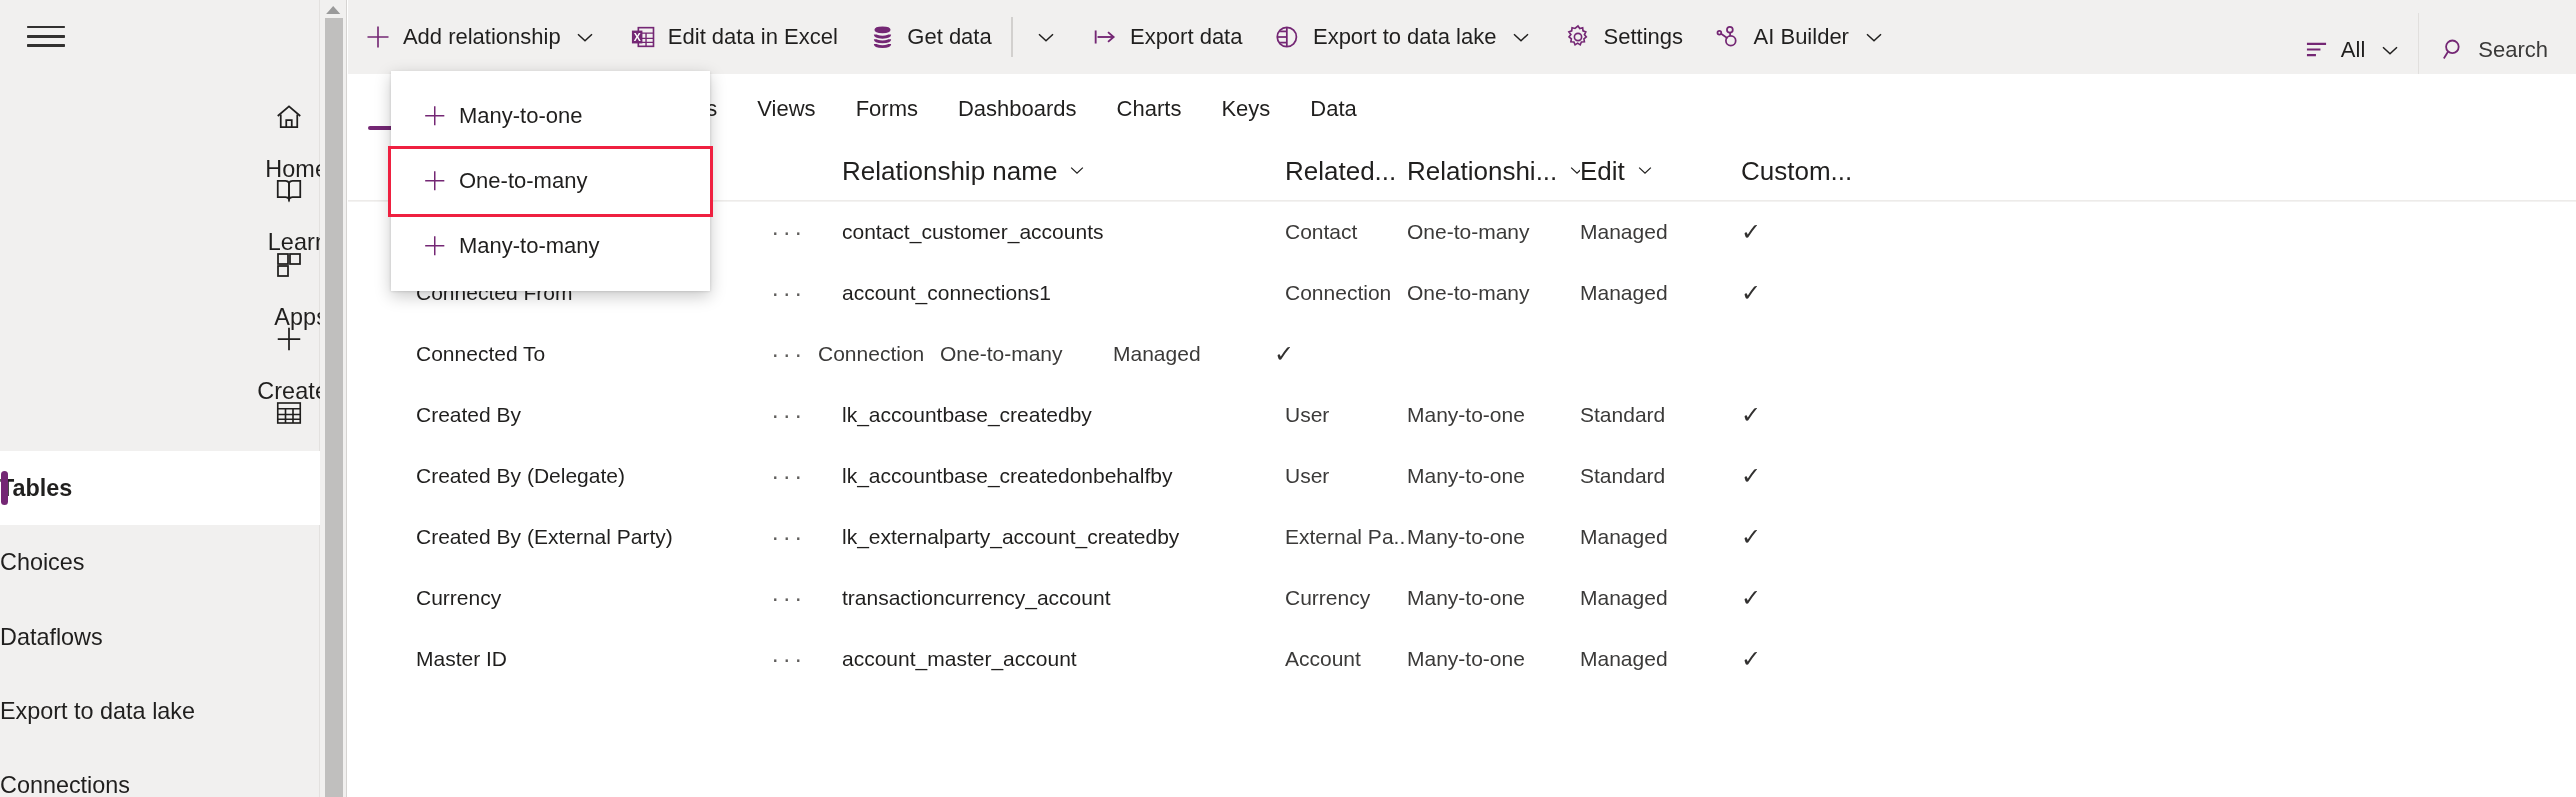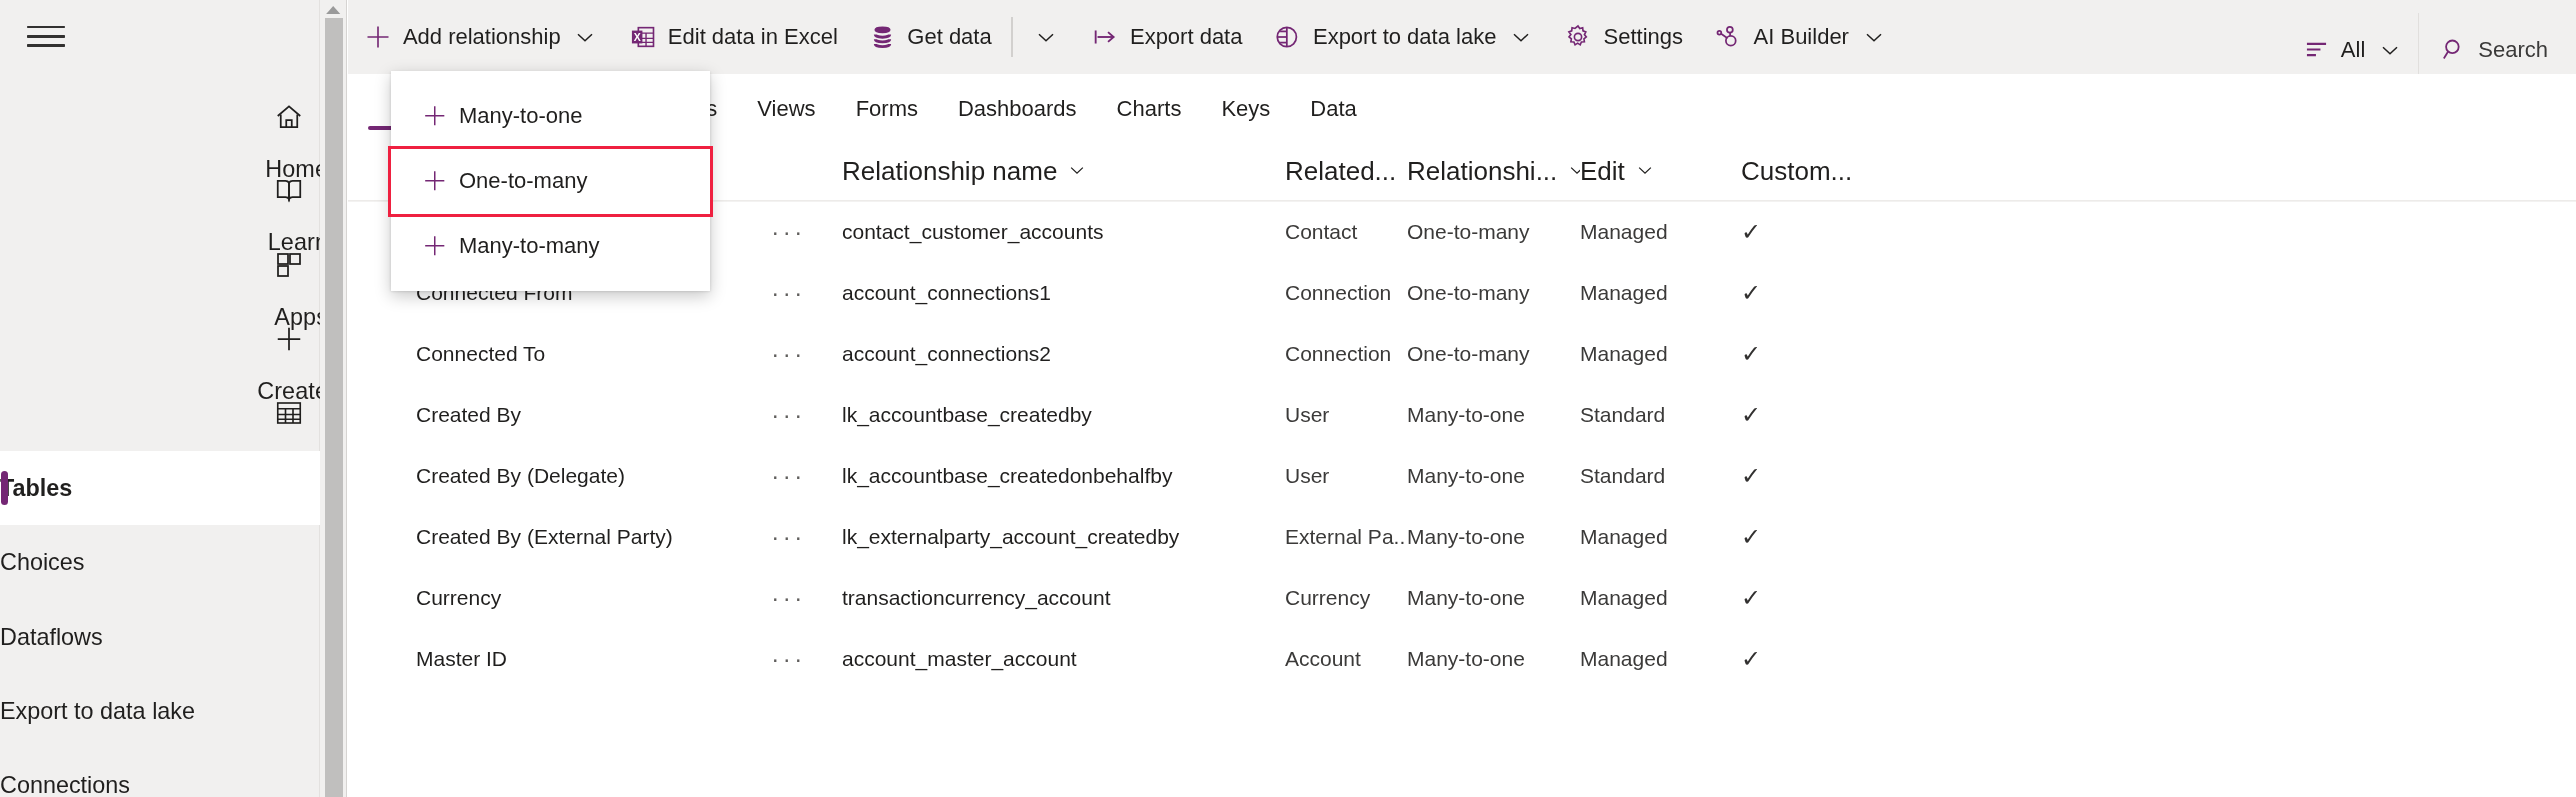--- a/index.html
+++ b/index.html
@@ -489,21 +489,20 @@
         <div class="c-relname">account_connections1</div>
         <div class="c-related">Connection</div>
         <div class="c-reltype">One-to-many</div>
         <div class="c-type">Managed</div>
         <div class="c-custom check">✓</div>
       </div>
 
       <div class="grid-row">
         <div class="c-display">Connected To</div>
         <div class="c-dots">···</div>
-        <div class="c-relname">account_connections2</div>
         <div class="c-related">Connection</div>
         <div class="c-reltype">One-to-many</div>
         <div class="c-type">Managed</div>
         <div class="c-custom check">✓</div>
       </div>
 
       <div class="grid-row">
         <div class="c-display">Created By</div>
         <div class="c-dots">···</div>
         <div class="c-relname">lk_accountbase_createdby</div>

